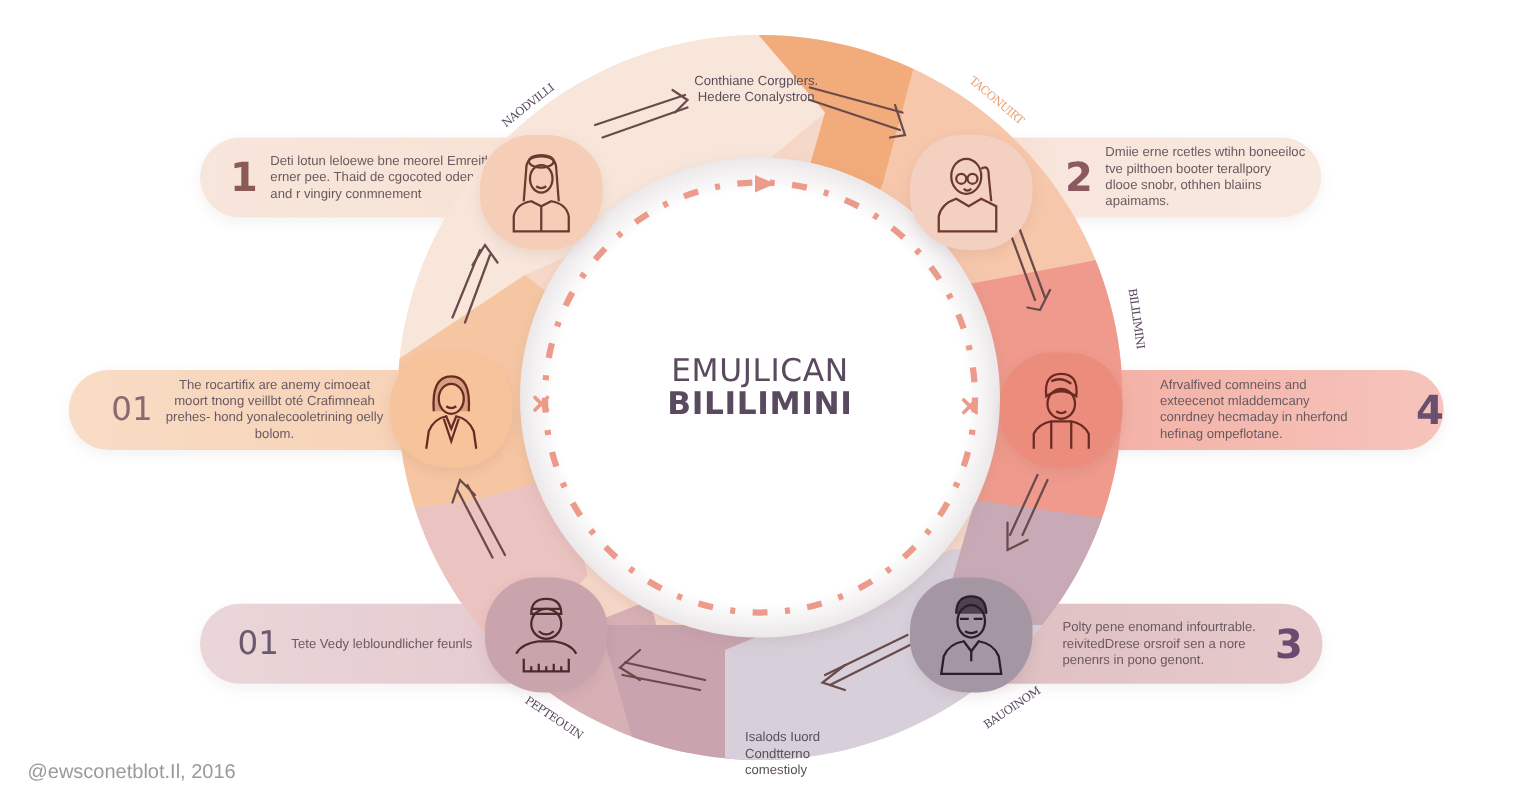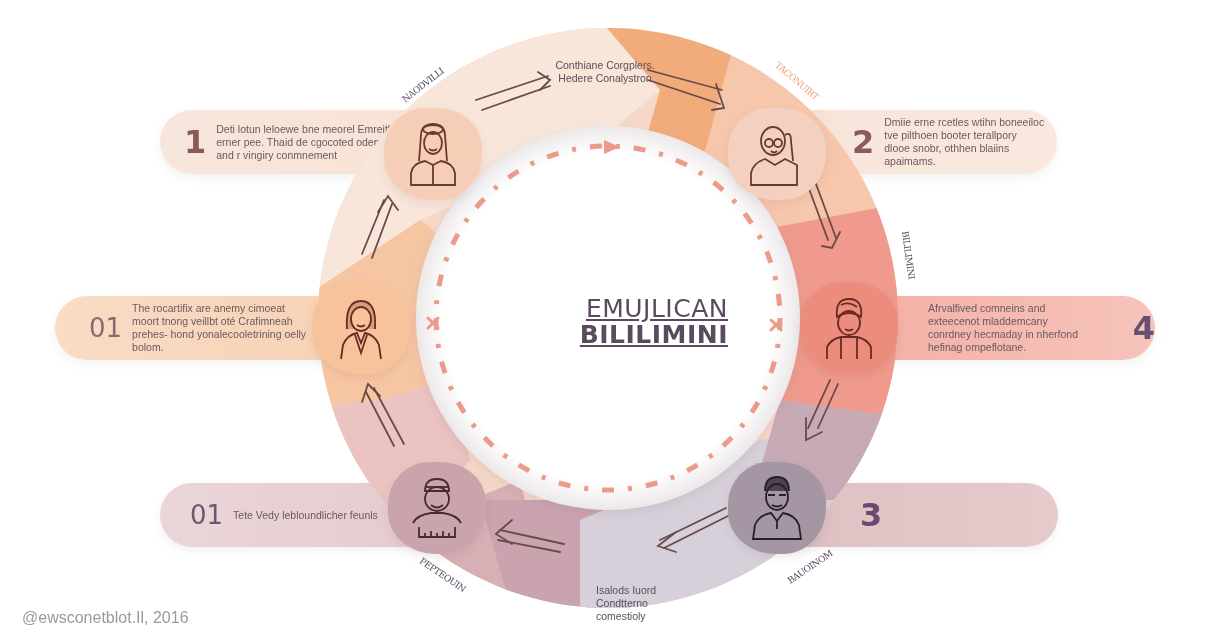--- a/index.html
+++ b/index.html
@@ -28,33 +28,33 @@
     .pill-left .num { margin-right: 10px; }
     .pill-right { flex-direction: row; }
     .pill-right .num { margin-left: 10px; }
 
     #pill-1 { left: 160px; top: 110px; width: 330px; background: linear-gradient(90deg,#f7e6dc 0%, #f8e3d5 80%, #f5d6c3 100%); }
     #pill-1 .num { color: #8a5a55; }
     #pill-2 { left: 760px; top: 110px; width: 297px; background: linear-gradient(90deg,#f6d7c7 0%, #f8e6dc 30%, #f8e8de 100%); padding-left: 92px; }
     #pill-2 .num { color: #8a5a60; margin-right: 10px; margin-left: 0; }
     #pill-01a { left: 55px; top: 296px; width: 360px; background: linear-gradient(90deg,#f8dcc5 0%, #f7d2b6 80%, #f4c6a4 100%); padding-left: 34px; }
     #pill-01a .num { color: #8a6a70; font-weight: normal; font-size: 26px; }
-    #pill-01a .txt { text-align: left; width: 175px; }
+    #pill-01a .txt { text-align: center; width: 175px; }
     #pill-4 { left: 800px; top: 296px; width: 355px; background: linear-gradient(90deg,#f0958a 0%, #f4b3a8 30%, #f6c4bb 100%); padding-left: 128px; gap: 39px; }
     #pill-4 .num { color: #6a5070; }
     #pill-01b { left: 160px; top: 483px; width: 320px; background: linear-gradient(90deg,#ead6d8 0%, #e4c8cd 100%); padding-left: 30px; }
     #pill-01b .num { color: #6a5a70; font-weight: normal; font-size: 26px; }
     #pill-3 { left: 740px; top: 483px; width: 318px; background: linear-gradient(90deg,#c9b0b8 0%, #e0c2c5 30%, #e7cacb 100%); padding-left: 110px; }
     #pill-3 .num { color: #6a4a70; }
 
     
     #ring { position: absolute; left: 0; top: 0; width: 1216px; height: 640px; }
     .center-title {
-      position: absolute; left: 488px; top: 296px; width: 240px; text-align: right;
-      font-family: "DejaVu Sans", sans-serif; color: #5a4a5f; line-height: 26px; text-decoration: underline;
+      position: absolute; left: 488px; top: 284px; width: 240px; text-align: center;
+      font-family: "DejaVu Sans", sans-serif; color: #5a4a5f; line-height: 26px;
     }
     .center-title div { font-size: 25px; letter-spacing: 0.5px; }
     .center-title .t2 { font-weight: bold; }
 
     
     .avatar {
       position: absolute; width: 98px; height: 92px;
       border-radius: 42% 46% 44% 48% / 46% 44% 50% 46%;
       display: flex; align-items: center; justify-content: center;
       box-shadow: 0 4px 10px rgba(120,80,80,0.10);
@@ -105,20 +105,21 @@
     <span class="txt" style="width:175px">Afrvalfived comneins and exteecenot mladdemcany conrdney hecmaday in nherfond hefinag ompeflotane.</span>
     <span class="num">4</span>
   </div>
 
   <div class="pill pill-left" id="pill-01b">
     <span class="num">01</span>
     <span class="txt" style="width:200px">Tete Vedy lebloundlicher feunls</span>
   </div>
 
   <div class="pill pill-right" id="pill-3">
+    <span class="txt" style="width:160px">Polty pene enomand infourtrable. reivitedDrese orsroif sen a nore penenrs in pono genont.</span>
     <span class="num">3</span>
   </div>
 
   <svg id="ring" viewBox="0 0 1216 640">
     <defs>
       <clipPath id="annulus">
         <path d="M608,28 a290,290 0 1,0 0.1,0 Z M608,128 a190,190 0 1,1 -0.1,0 Z" clip-rule="evenodd"></path>
       </clipPath>
       <radialGradient id="discShade" cx="50%" cy="50%" r="50%">
         <stop offset="0.86" stop-color="#ffffff"></stop>

